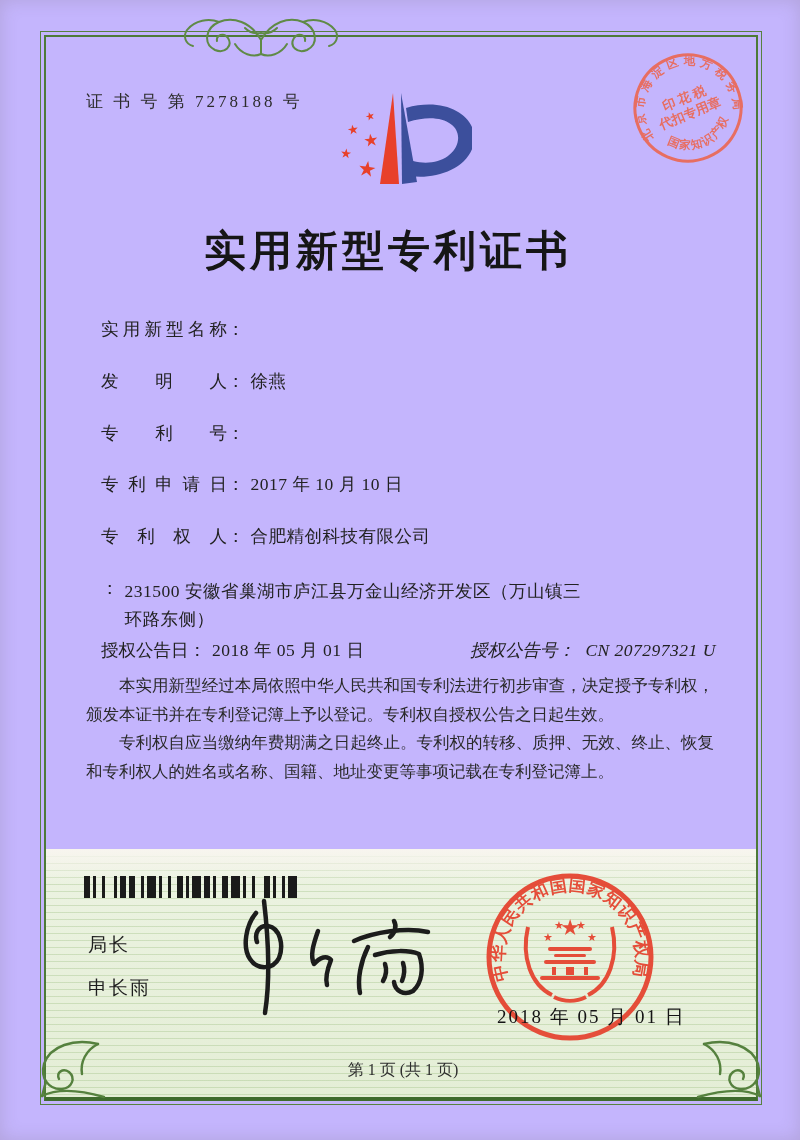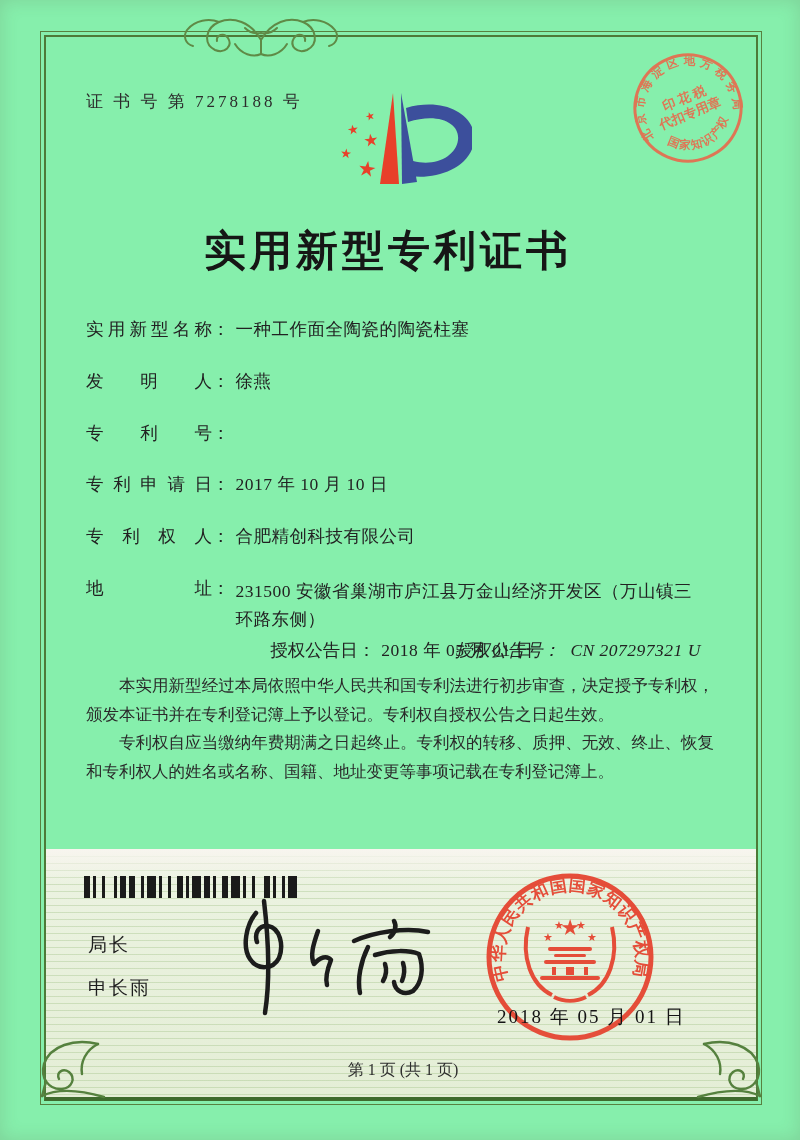--- a/index.html
+++ b/index.html
@@ -1,42 +1,42 @@
 <!DOCTYPE html>
 <html><head>
 <meta charset="utf-8">
 <style>
   html,body{margin:0;padding:0;}
   body{background:#e9e6e0;font-family:"Liberation Serif","DejaVu Serif",serif;}
-  #page{position:relative;width:800px;height:1140px;background:#86efac;overflow:hidden;
+  #page{position:relative;width:800px;height:1140px;background:#c4b5fd;overflow:hidden;
         box-shadow:inset 0 0 18px rgba(90,80,60,.18);}
   
   .frame-outer{position:absolute;left:40px;top:31px;width:720px;height:1072px;
                border:1px solid #57813f;}
   .frame-inner{position:absolute;left:3px;top:3px;right:3px;bottom:3px;
                border:2px solid #4d7a38;border-bottom:5px solid #3f6b2d;}
   
   .band{position:absolute;left:5px;right:5px;bottom:7px;height:248px;
         background:
           repeating-linear-gradient(to bottom, rgba(140,180,110,.30) 0 1px, rgba(0,0,0,0) 1px 7px),
           linear-gradient(#ecf3e2,#e4eed6);}
   .band::before{content:"";position:absolute;left:0;right:0;top:0;height:34px;
         background:linear-gradient(to bottom,#f8f5ef,rgba(248,245,239,0));}
   
   .cert-no{position:absolute;left:86px;top:90px;font-size:17px;letter-spacing:3px;color:#2c2c2c;}
   .title{position:absolute;left:0;top:196px;width:776px;text-align:center;
          font-size:42px;font-weight:600;letter-spacing:4px;color:#161616;margin-top:27px;}
   .fields{position:absolute;left:86px;top:318px;width:632px;color:#222;}
-  .frow{display:flex;margin-bottom:29px;font-size:17.5px;line-height:1.3;}
+  .frow{display:flex;margin-bottom:29px;font-size:17.5px;line-height:1.3;margin-left:15px;}
   .flabel{display:inline-block;width:126px;text-align:justify;text-align-last:justify;white-space:pre;}
   .fcolon{padding-right:6px;}
   .fvalue{letter-spacing:.5px;}
   .frow.addr{margin-bottom:6px;}
   .frow.addr .fvalue{width:468px;line-height:1.6;}
-  .frow.grant{position:relative;margin-bottom:0;justify-content:center;}
+  .frow.grant{position:relative;margin-bottom:0;}
   .grant-right{position:absolute;left:369px;top:0;white-space:nowrap;font-style:italic;}
   .paras{position:absolute;left:86px;top:672px;width:628px;font-size:16.5px;line-height:1.73;
          color:#2a2a2a;text-align:justify;}
   .paras p{margin:0;text-indent:2em;}
   
   .barcode{position:absolute;left:84px;top:876px;}
   .officer{position:absolute;left:88px;top:932px;font-family:"Liberation Sans","DejaVu Sans",sans-serif;
            font-size:19px;color:#1d1d1d;letter-spacing:2px;}
   .officer div{margin-bottom:17px;}
   .sig{position:absolute;left:198px;top:893px;}
@@ -86,21 +86,20 @@
     <path d="M71,9 L72,100 L87,98 Z" fill="#3c4f9c"></path>
     <path d="M76,24 C118,12 148,34 144,58 C140,84 106,96 80,92 L83,77 C106,83 126,72 128,56 C130,40 110,28 78,38 Z" fill="#3c4f9c"></path>
   </svg>
 
   <div class="title">实用新型专利证书</div>
 
   <div class="fields">
     <div class="frow">
       <span class="flabel">实用新型名称</span>
         <span class="fcolon">：</span>
-      <span class="fvalue">一种工作面全陶瓷的陶瓷柱塞</span>
     </div>
     <div class="frow">
       <span class="flabel">发 明 人</span>
         <span class="fcolon">：</span>
       <span class="fvalue">徐燕</span>
     </div>
     <div class="frow">
       <span class="flabel">专 利 号</span>
         <span class="fcolon">：</span>
     </div>
@@ -108,21 +107,20 @@
       <span class="flabel">专利申请日</span>
         <span class="fcolon">：</span>
       <span class="fvalue">2017 年 10 月 10 日</span>
     </div>
     <div class="frow">
       <span class="flabel">专 利 权 人</span>
         <span class="fcolon">：</span>
       <span class="fvalue">合肥精创科技有限公司</span>
     </div>
     <div class="frow addr">
-      <span class="flabel">地 址</span>
         <span class="fcolon">：</span>
       <span class="fvalue">231500 安徽省巢湖市庐江县万金山经济开发区（万山镇三环路东侧）</span>
     </div>
     <div class="frow grant">
       <span>授权公告日</span>
         <span class="fcolon">：</span>
       <span class="fvalue">2018 年 05 月 01 日</span>
       <span class="grant-right">
         <span>授权公告号</span><span class="fcolon">：</span>
         <span class="fvalue">CN 207297321 U</span>

